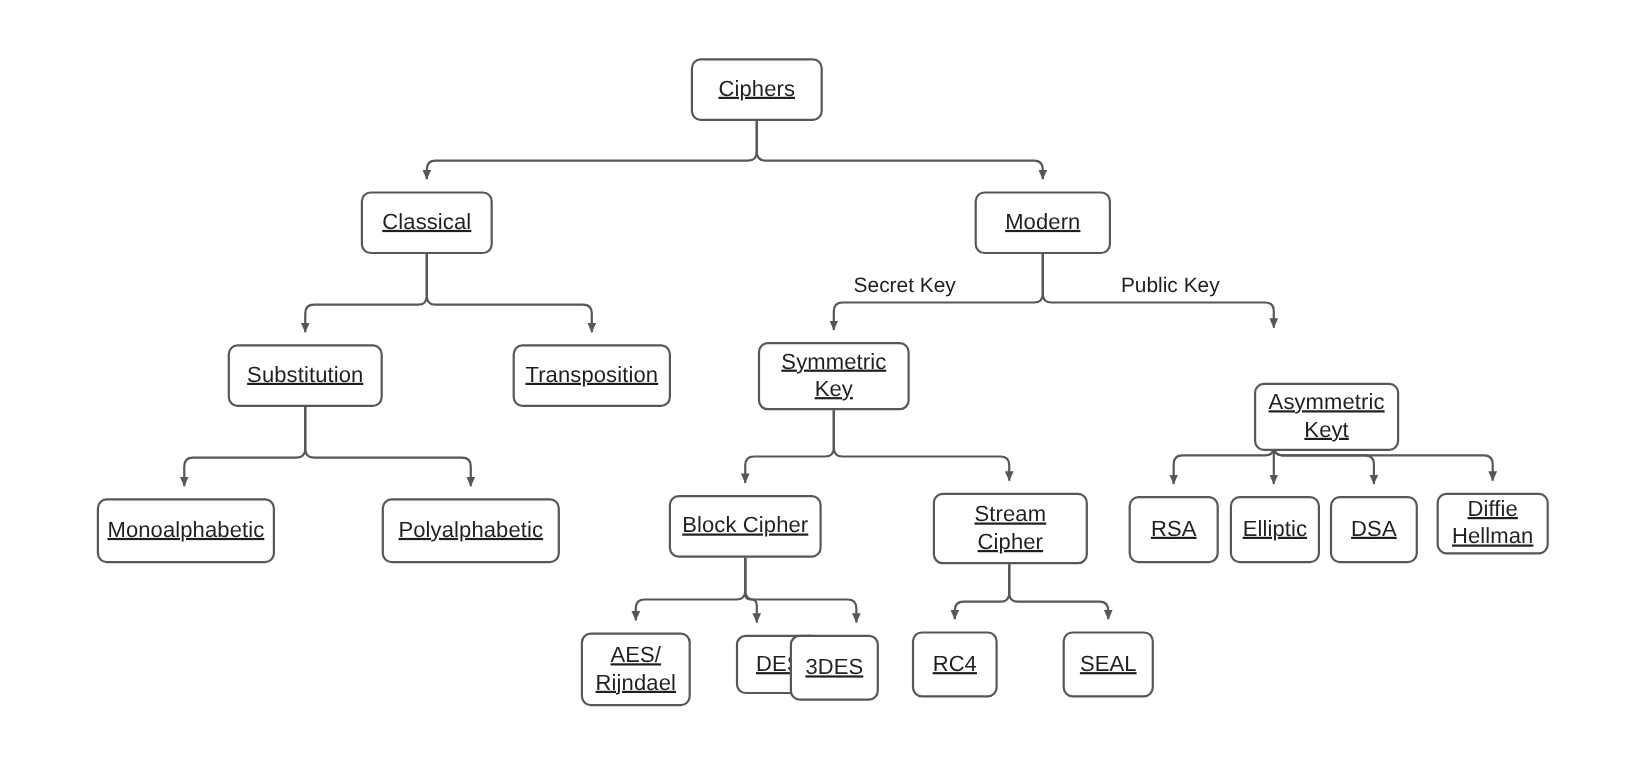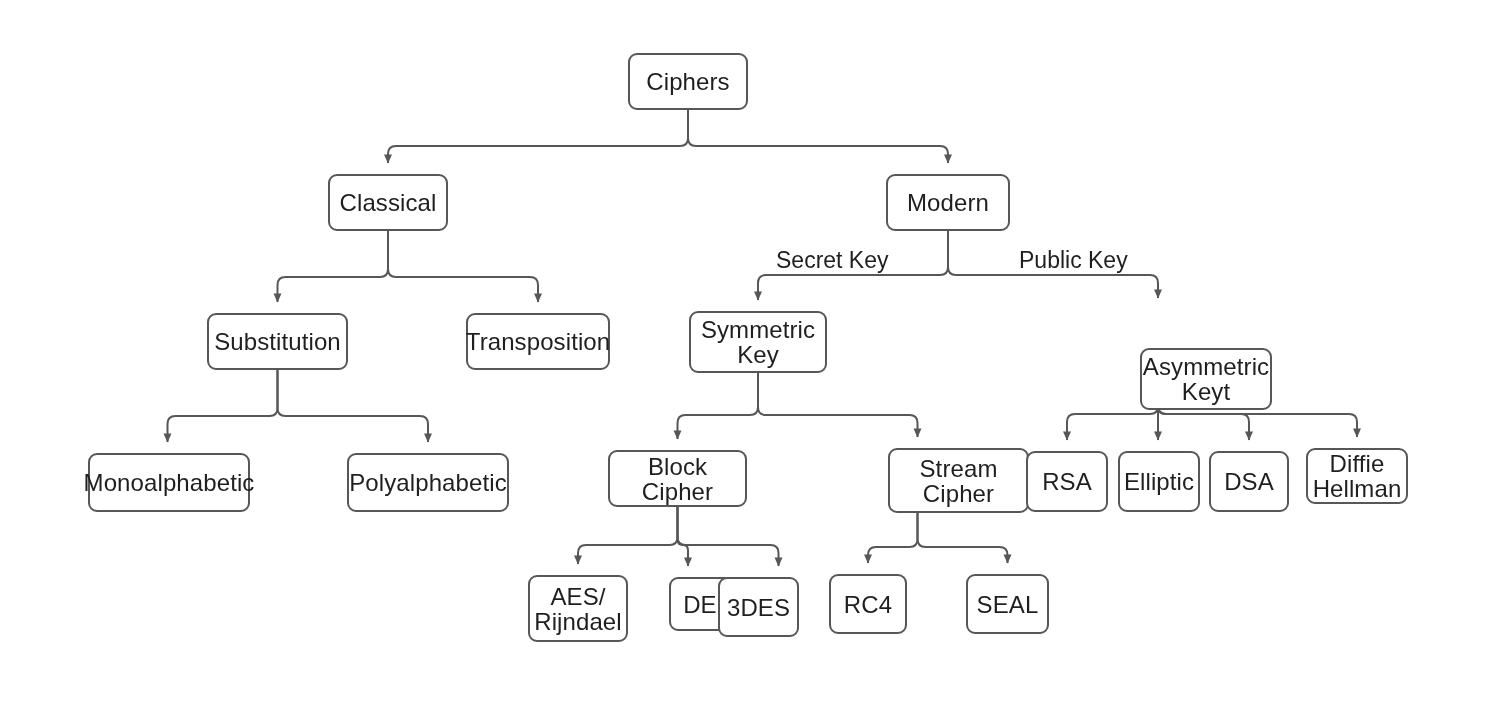--- a/index.html
+++ b/index.html
@@ -28,30 +28,31 @@
     position: absolute;
     box-sizing: border-box;
     background: #ffffff;
     border: 2px solid #575757;
     border-radius: 9px;
     display: flex;
     align-items: center;
     justify-content: center;
     text-align: center;
     color: #1f1f1f;
-    font-size: 24px;
+    font-size: 20px;
     line-height: 25px;
     letter-spacing: 0.1px;
     white-space: pre-line;
     z-index: 2;
+    text-decoration: underline;
   }
   .edge-label {
     position: absolute;
     color: #1f1f1f;
-    font-size: 23px;
+    font-size: 19px;
     line-height: 22px;
     background: #ffffff;
     padding: 0 4px;
     white-space: nowrap;
     z-index: 3;
   }
 </style>
 </head>
 <body>
 
@@ -90,21 +91,21 @@
       <div class="node" style="left: 886px; top: 174px; width: 124px; height: 57px;">Modern</div>
       <div class="node" style="left: 207px; top: 313px; width: 141px; height: 57px;">Substitution</div>
       <div class="node" style="left: 466px; top: 313px; width: 144px; height: 57px;">Transposition</div>
       <div class="node" style="left: 689px; top: 311px; width: 138px; height: 62px;">Symmetric
 Key</div>
       <div class="node" style="left: 1140px; top: 309px; width: 132px; height: 62px; margin-top: 39px;">Asymmetric
 Keyt</div>
       <div class="node" style="left: 88px; top: 453px; width: 162px; height: 59px;">Monoalphabetic</div>
       <div class="node" style="left: 347px; top: 453px; width: 162px; height: 59px;">Polyalphabetic</div>
       <div class="node" style="left: 608px; top: 450px; width: 139px; height: 57px;">Block Cipher</div>
-      <div class="node" style="left: 888px; top: 448px; width: 141px; height: 65px;">Stream
+      <div class="node" style="left: 848px; top: 448px; width: 141px; height: 65px;">Stream
 Cipher</div>
       <div class="node" style="left: 1026px; top: 451px; width: 82px; height: 61px;">RSA</div>
       <div class="node" style="left: 1118px; top: 451px; width: 82px; height: 61px;">Elliptic</div>
       <div class="node" style="left: 1209px; top: 451px; width: 80px; height: 61px;">DSA</div>
       <div class="node" style="left: 1306px; top: 448px; width: 102px; height: 56px;">Diffie
 Hellman</div>
       <div class="node" style="left: 528px; top: 575px; width: 100px; height: 67px;">AES/
 Rijndael</div>
       <div class="node" style="left: 649px; top: 577px; width: 78px; height: 54px; margin-left: 20px;">DES</div>
       <div class="node" style="left: 702px; top: 577px; width: 81px; height: 60px; margin-left: 16px;">3DES</div>

